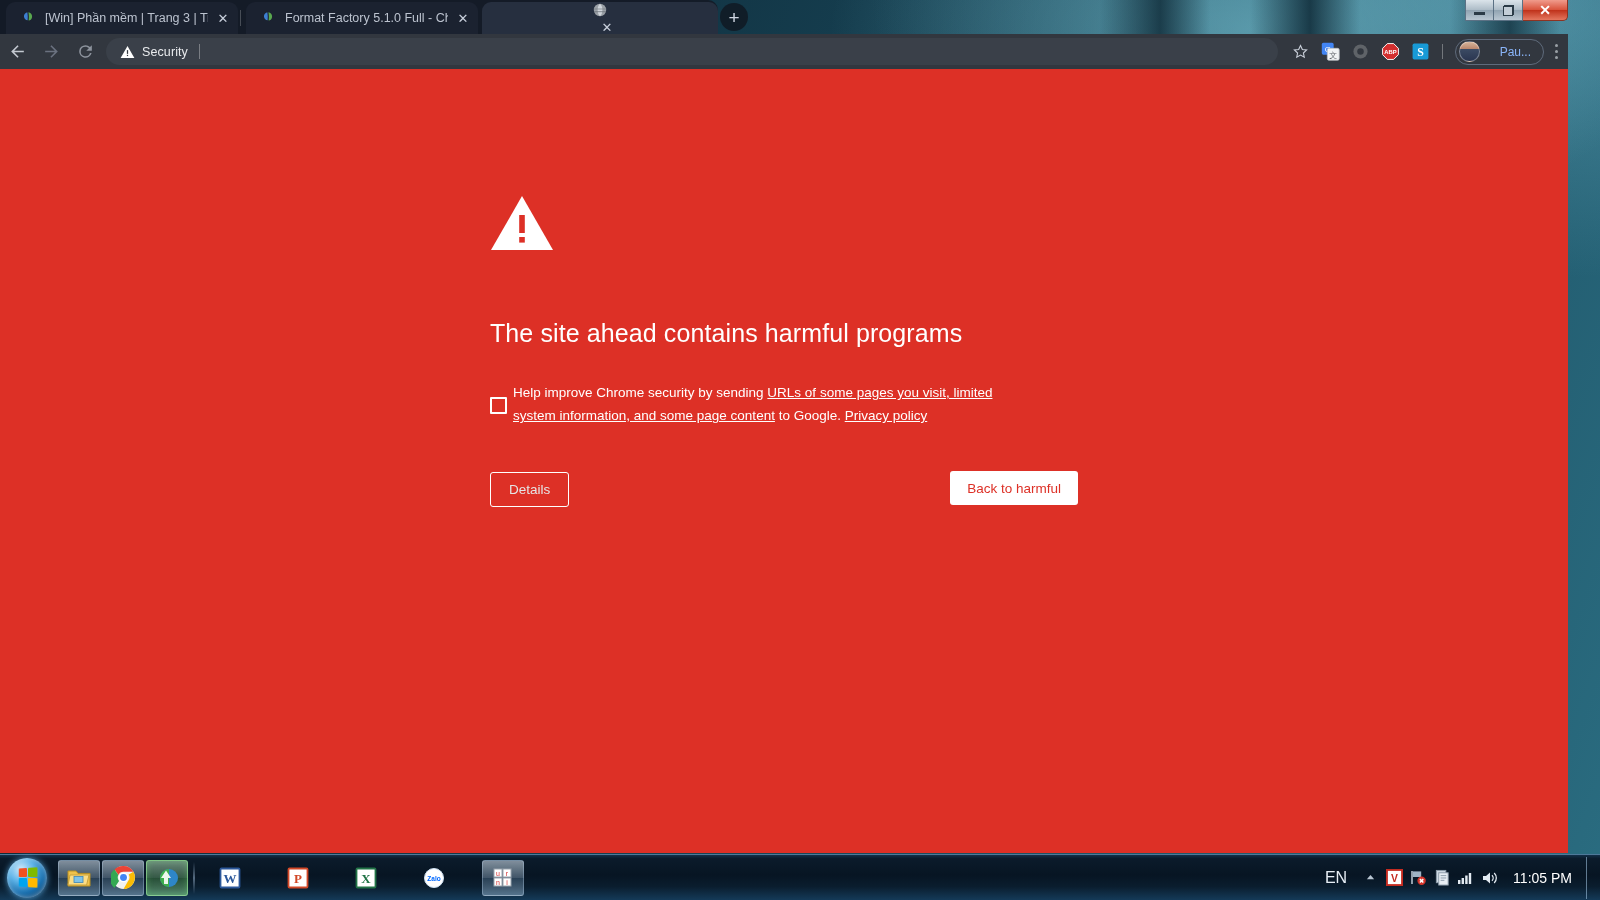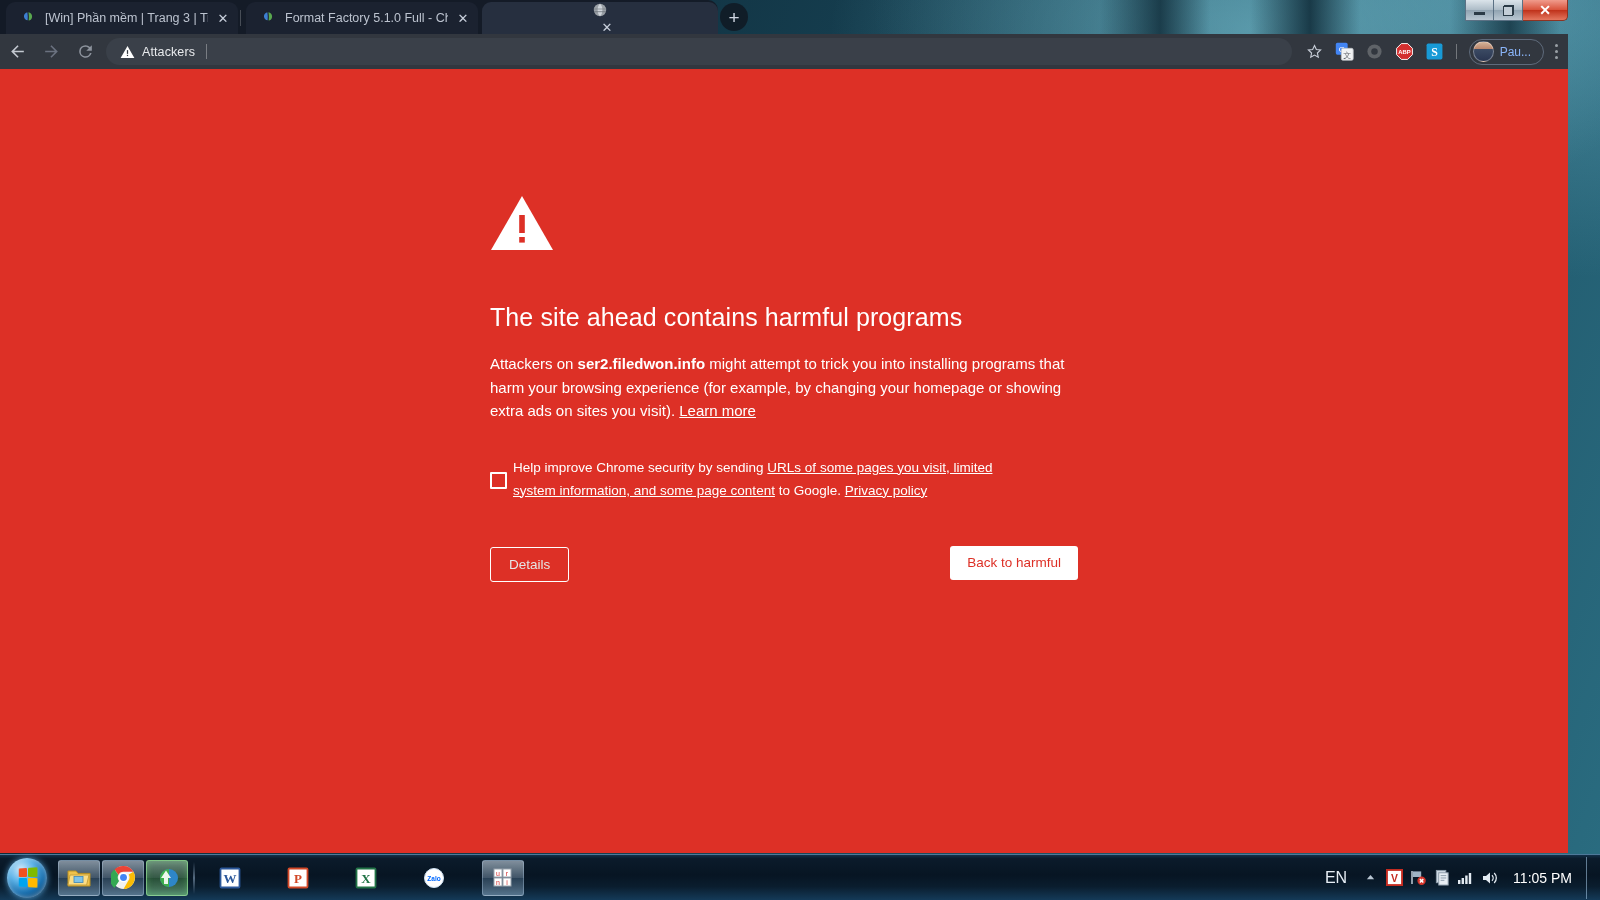--- a/index.html
+++ b/index.html
@@ -137,21 +137,21 @@
     width: 1px; height: 15px; background: rgba(255,255,255,0.32);
     margin: 0 11px; flex: none;
   }
   .url { font-size: 12.5px; color: #9aa0a6; white-space: nowrap; overflow: hidden; }
   .url .host { color: #f1f3f4; font-weight: bold; }
   .tb-icon {
     width: 30px; height: 35px; flex: none;
     display: flex; align-items: center; justify-content: center;
   }
   .profile-pill {
-    display: flex; align-items: center; gap: 6px; flex: none;
+    display: flex; align-items: center; gap: 20px; flex: none;
     height: 26px; padding: 0 12px 0 3px; margin-left: 6px;
     border: 1px solid #5f6b7c; border-radius: 14px;
   }
   .avatar {
     width: 21px; height: 21px; border-radius: 50%; overflow: hidden;
     background: linear-gradient(180deg,#d6b49a 0%, #b9846a 38%, #3b4a63 39%, #2a3550 100%);
     border: 1px solid rgba(255,255,255,.35);
   }
   .profile-name { font-size: 12px; color: #8ab4f8; }
   .menu-dots { width: 24px; height: 35px; flex: none;
@@ -160,21 +160,21 @@
 
   
   .page {
     position: absolute; left: 0; top: 69px; width: 1568px; height: 784px;
     background: #dd3026;
   }
   .interstitial { position: absolute; left: 490px; top: 126px; width: 600px; }
   .warn-icon { width: 64px; height: 56px; position: relative; }
   .warn-icon svg { display: block; }
   .headline {
-    margin-top: 52px;
+    margin-top: 68px;
     font-size: 25px; font-weight: normal; color: #ffffff; letter-spacing: .1px;
   }
   .body-text {
     margin-top: 20px; width: 578px;
     font-size: 15px; line-height: 23.5px; color: #ffffff;
   }
   .body-text b { font-weight: bold; }
   .link { color: #ffffff; text-decoration: underline; }
   .optin {
     margin-top: 33px; margin-left: 0;
@@ -341,21 +341,21 @@
       </svg>
     </div>
 
     <div class="omnibox">
       <span class="danger-chip">
         <svg width="15" height="14" viewBox="0 0 24 22">
           <path d="M12 1.5 23 20.5H1z" fill="#ffffff"></path>
           <rect x="11" y="8" width="2" height="6" fill="#32373f"></rect>
           <rect x="11" y="15.5" width="2" height="2" fill="#32373f"></rect>
         </svg>
-        <span class="danger-label">Attackers</span>
+        <span class="danger-label">Security</span>
       </span>
       <span class="omni-divider"></span>
     </div>
 
     <div class="tb-icon">
       <svg width="17" height="17" viewBox="0 0 24 24">
         <path d="M12 3.6l2.6 5.6 6 .7-4.5 4.2 1.2 6-5.3-3-5.3 3 1.2-6L3.4 9.9l6-.7z" fill="none" stroke="#c8ced8" stroke-width="1.6"></path>
       </svg>
     </div>
 
@@ -409,21 +409,20 @@
       <div class="warn-icon">
         <svg width="64" height="57" viewBox="0 0 64 57">
           <path d="M32 1 63 55H1z" fill="#ffffff"></path>
           <rect x="29.2" y="20" width="5.6" height="18" fill="#dd3026"></rect>
           <rect x="29.2" y="42" width="5.6" height="5.6" fill="#dd3026"></rect>
         </svg>
       </div>
 
       <h1 class="headline">The site ahead contains harmful programs</h1>
 
-      <p class="body-text"><span>Attackers on </span><b>ser2.filedwon.info</b><span> might attempt to trick you into installing programs that harm your browsing experience (for example, by changing your homepage or showing extra ads on sites you visit). </span><a class="link" href="#">Learn more</a></p>
 
       <div class="optin">
         <span class="checkbox"></span>
         <span class="optin-text"><span>Help improve Chrome security by sending </span><a class="link" href="#">URLs of some pages you visit, limited system information, and some page content</a><span> to Google. </span><a class="link" href="#">Privacy policy</a></span>
       </div>
 
       <div class="buttons">
         <button class="btn-details">Details</button>
         <button class="btn-safety">Back to harmful</button>
       </div>

